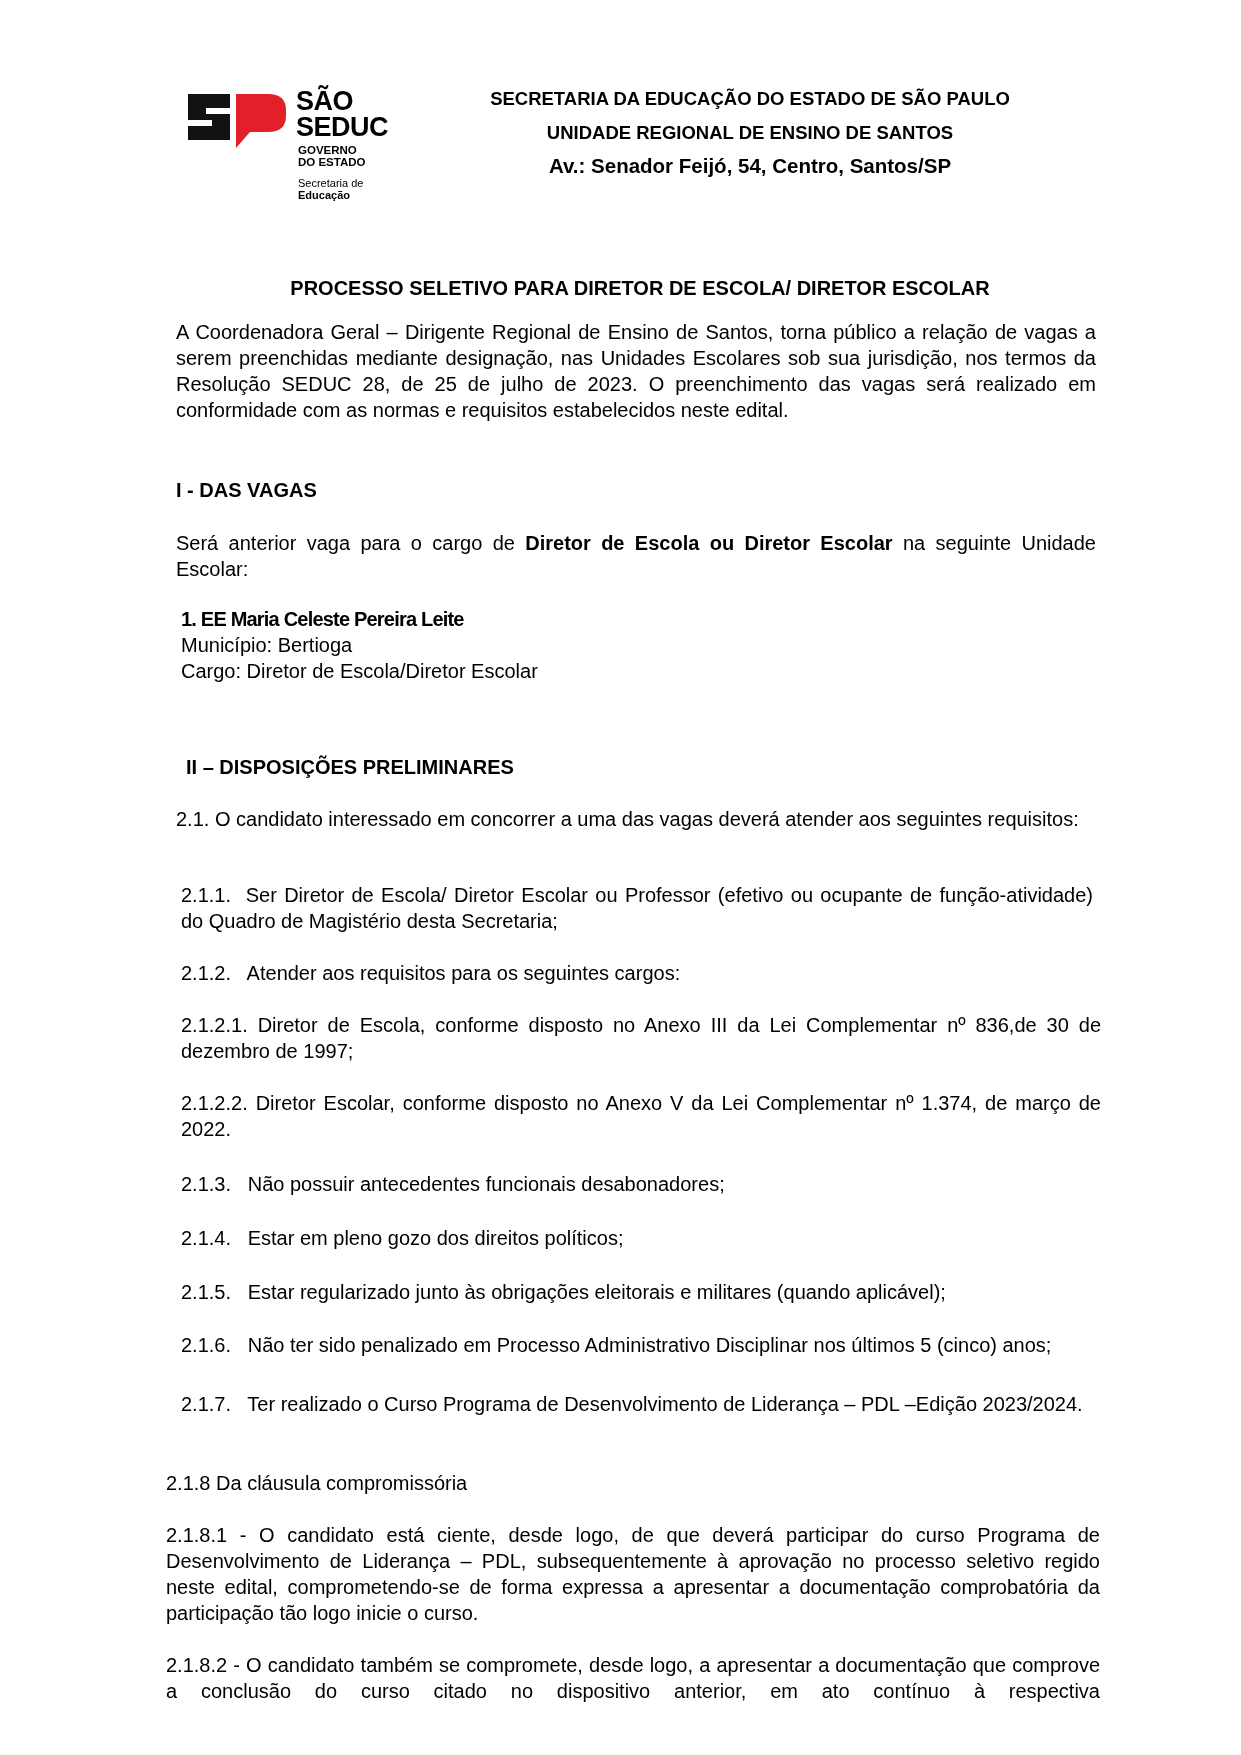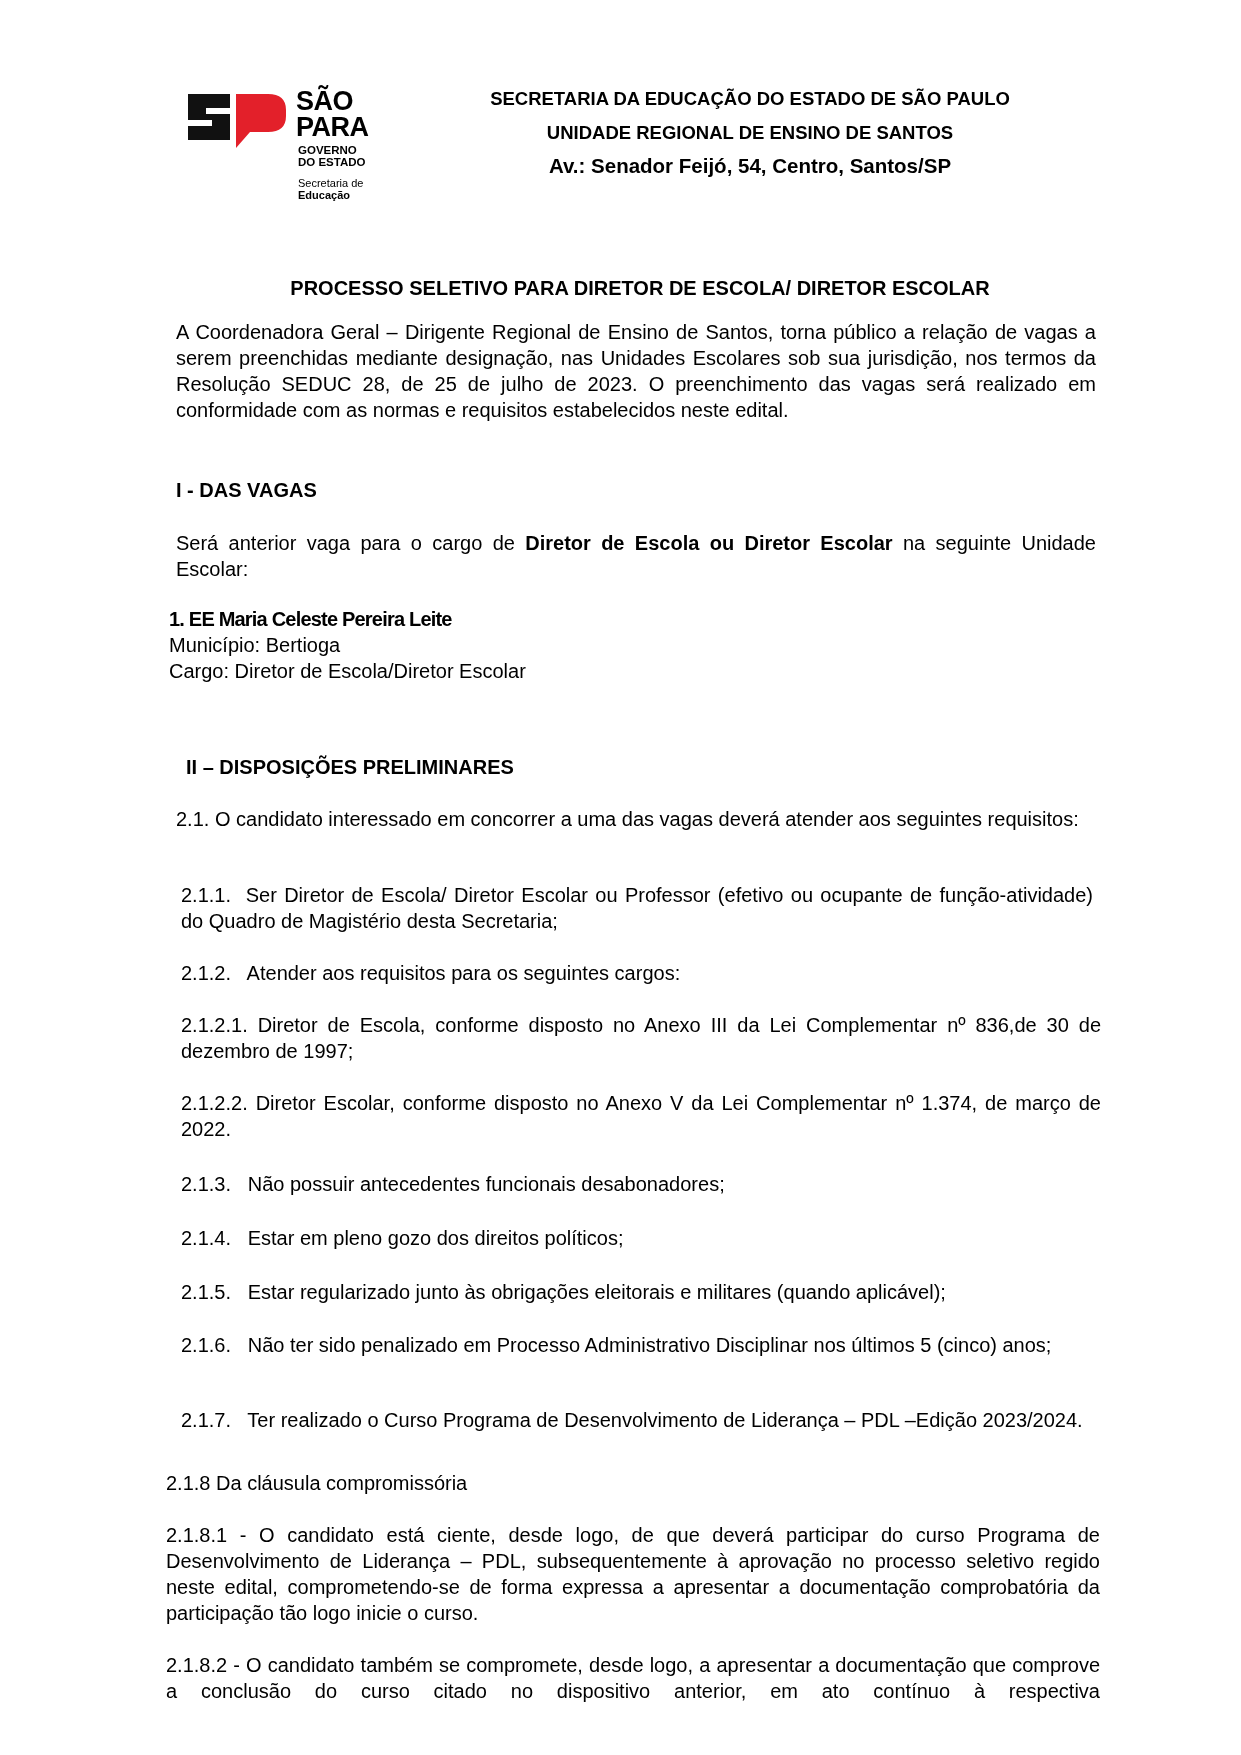--- a/index.html
+++ b/index.html
@@ -33,21 +33,21 @@
 <body>
 
 <div class="abs logo">
   <svg class="logo-mark" viewBox="0 0 104 56">
 
     <path d="M2 2 H44 V16 H20 V22 H44 V48 H2 V34 H26 V28 H2 Z" fill="#111111"></path>
 
     <path d="M50 2 H82 Q100 2 100 18 V24 Q100 40 82 40 H64 L50 56 Z" fill="#e3202a"></path>
   </svg>
   <div class="logo-text-sao">SÃO</div>
-  <div class="logo-text-paulo">PARA</div>
+  <div class="logo-text-paulo">SEDUC</div>
   <div class="logo-gov">
     <div>GOVERNO</div>
     <div>DO ESTADO</div>
   </div>
   <div class="logo-sec">Secretaria de</div>
   <div class="logo-edu">Educação</div>
 </div>
 
 <div class="abs header">
   <div>SECRETARIA DA EDUCAÇÃO DO ESTADO DE SÃO PAULO</div>
@@ -55,34 +55,34 @@
   <div class="addr">Av.: Senador Feijó, 54, Centro, Santos/SP</div>
 </div>
 
 <div class="abs title">PROCESSO SELETIVO PARA DIRETOR DE ESCOLA/ DIRETOR ESCOLAR</div>
 
 <div class="abs para just-last" style="left:176px; top:319px; width:920px;">A Coordenadora Geral – Dirigente Regional de Ensino de Santos, torna público a relação de vagas a serem preenchidas mediante designação, nas Unidades Escolares sob sua jurisdição, nos termos da Resolução SEDUC 28, de 25 de julho de 2023. O preenchimento das vagas será realizado em conformidade com as normas e requisitos estabelecidos neste edital.</div>
 
 <div class="abs heading" style="left:176px; top:479px;">I - DAS VAGAS</div>
 <div class="abs para just-last" style="left:176px; top:530px; width:920px;"><span>Será anterior vaga para o cargo de </span><span class="b">Diretor de Escola ou Diretor Escolar</span><span> na seguinte Unidade Escolar:</span></div>
 
-<div class="abs" style="left:169px; top:606px;">
+<div class="abs" style="left:181px; top:606px;">
   <div class="line b" style="letter-spacing:-0.8px;">1. EE Maria Celeste Pereira Leite</div>
   <div class="line">Município: Bertioga</div>
   <div class="line">Cargo: Diretor de Escola/Diretor Escolar</div>
 </div>
 
 <div class="abs heading" style="left:186px; top:756px;">II – DISPOSIÇÕES PRELIMINARES</div>
 
 <div class="abs para just-last" style="left:176px; top:806px; width:912px;">2.1. O candidato interessado em concorrer a uma das vagas deverá atender aos seguintes requisitos:</div>
 <div class="abs para just-last" style="left:181px; top:882px; width:912px; white-space:pre-wrap;">2.1.1.  Ser Diretor de Escola/ Diretor Escolar ou Professor (efetivo ou ocupante de função-atividade) do Quadro de Magistério desta Secretaria;</div>
 <div class="abs line" style="left:181px; top:960px; white-space:pre;">2.1.2.   Atender aos requisitos para os seguintes cargos:</div>
 <div class="abs para just-last" style="left:181px; top:1012px; width:920px;">2.1.2.1. Diretor de Escola, conforme disposto no Anexo III da Lei Complementar nº 836,de 30 de dezembro de 1997;</div>
 <div class="abs para just-last" style="left:181px; top:1090px; width:920px;">2.1.2.2. Diretor Escolar, conforme disposto no Anexo V da Lei Complementar nº 1.374, de março de 2022.</div>
 <div class="abs line" style="left:181px; top:1171px; white-space:pre;">2.1.3.   Não possuir antecedentes funcionais desabonadores;</div>
 <div class="abs line" style="left:181px; top:1225px; white-space:pre;">2.1.4.   Estar em pleno gozo dos direitos políticos;</div>
 <div class="abs line" style="left:181px; top:1279px; white-space:pre;">2.1.5.   Estar regularizado junto às obrigações eleitorais e militares (quando aplicável);</div>
 <div class="abs para just-last" style="left:181px; top:1332px; width:880px; white-space:pre-wrap;">2.1.6.   Não ter sido penalizado em Processo Administrativo Disciplinar nos últimos 5 (cinco) anos;</div>
-<div class="abs para just-last" style="left:181px; top:1391px; width:920px; white-space:pre-wrap;margin-top:16px;">2.1.7.   Ter realizado o Curso Programa de Desenvolvimento de Liderança – PDL –Edição 2023/2024.</div>
+<div class="abs para just-last" style="left:181px; top:1391px; width:920px; white-space:pre-wrap;">2.1.7.   Ter realizado o Curso Programa de Desenvolvimento de Liderança – PDL –Edição 2023/2024.</div>
 
 <div class="abs line" style="left:166px; top:1470px;">2.1.8 Da cláusula compromissória</div>
 <div class="abs para just-last" style="left:166px; top:1522px; width:934px;">2.1.8.1 - O candidato está ciente, desde logo, de que deverá participar do curso Programa de Desenvolvimento de Liderança – PDL, subsequentemente à aprovação no processo seletivo regido neste edital, comprometendo-se de forma expressa a apresentar a documentação comprobatória da participação tão logo inicie o curso.</div>
 <div class="abs para" style="left:166px; top:1652px; width:934px; text-align-last:justify;">2.1.8.2 - O candidato também se compromete, desde logo, a apresentar a documentação que comprove a conclusão do curso citado no dispositivo anterior, em ato contínuo à respectiva</div>
 
 </body></html>

